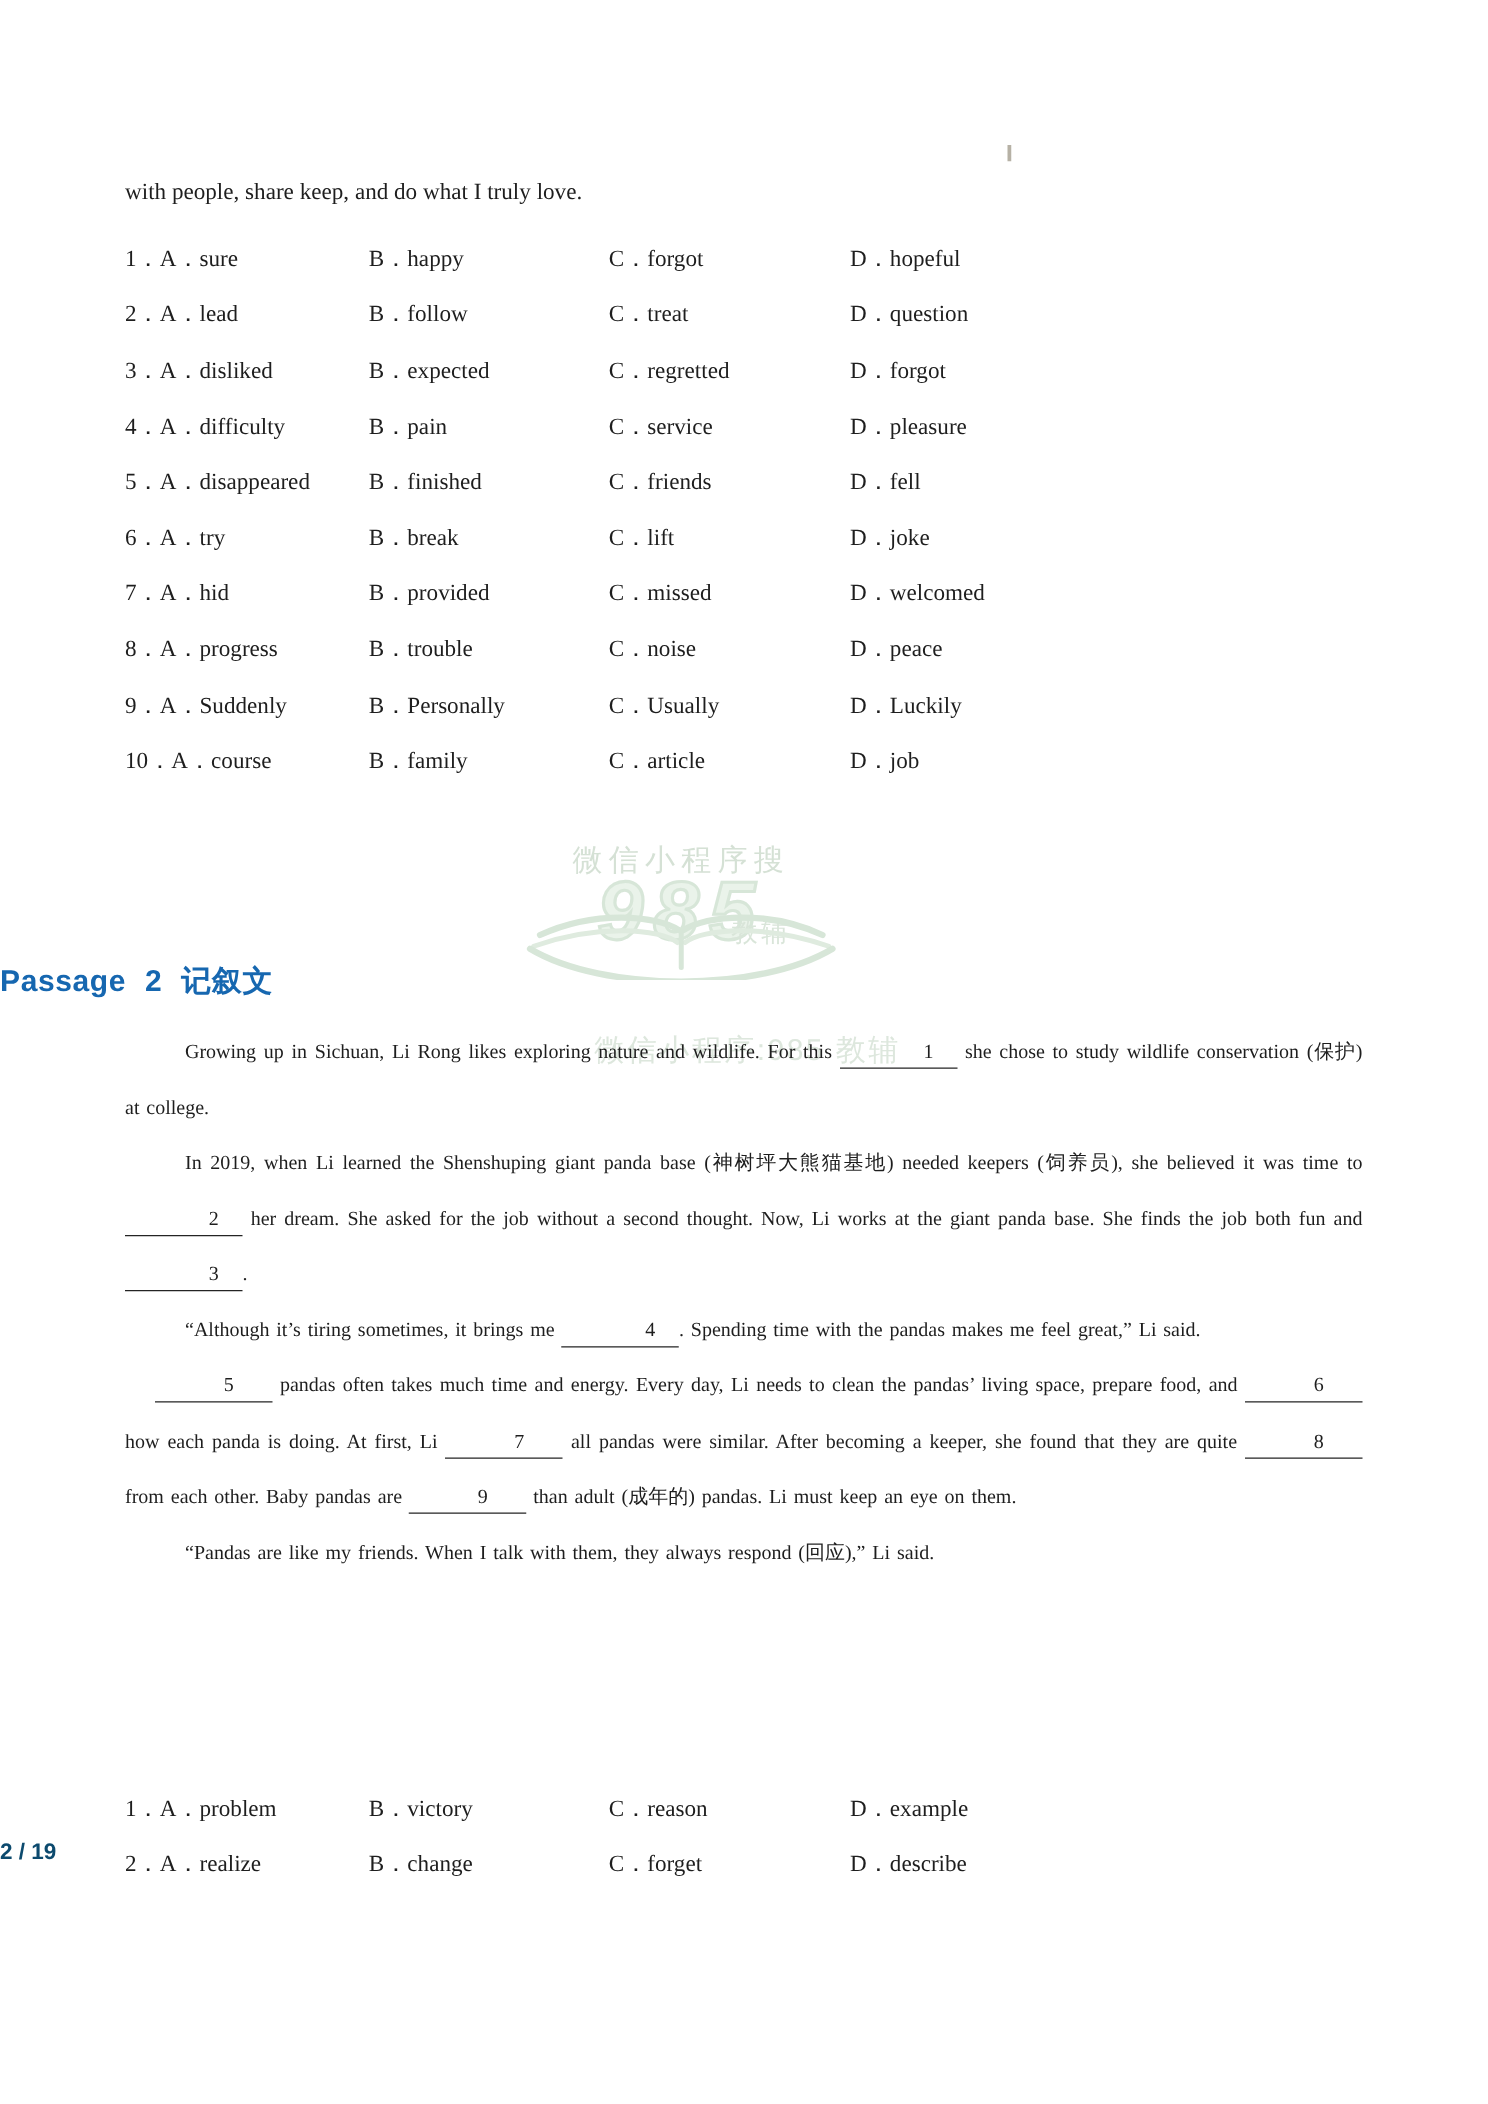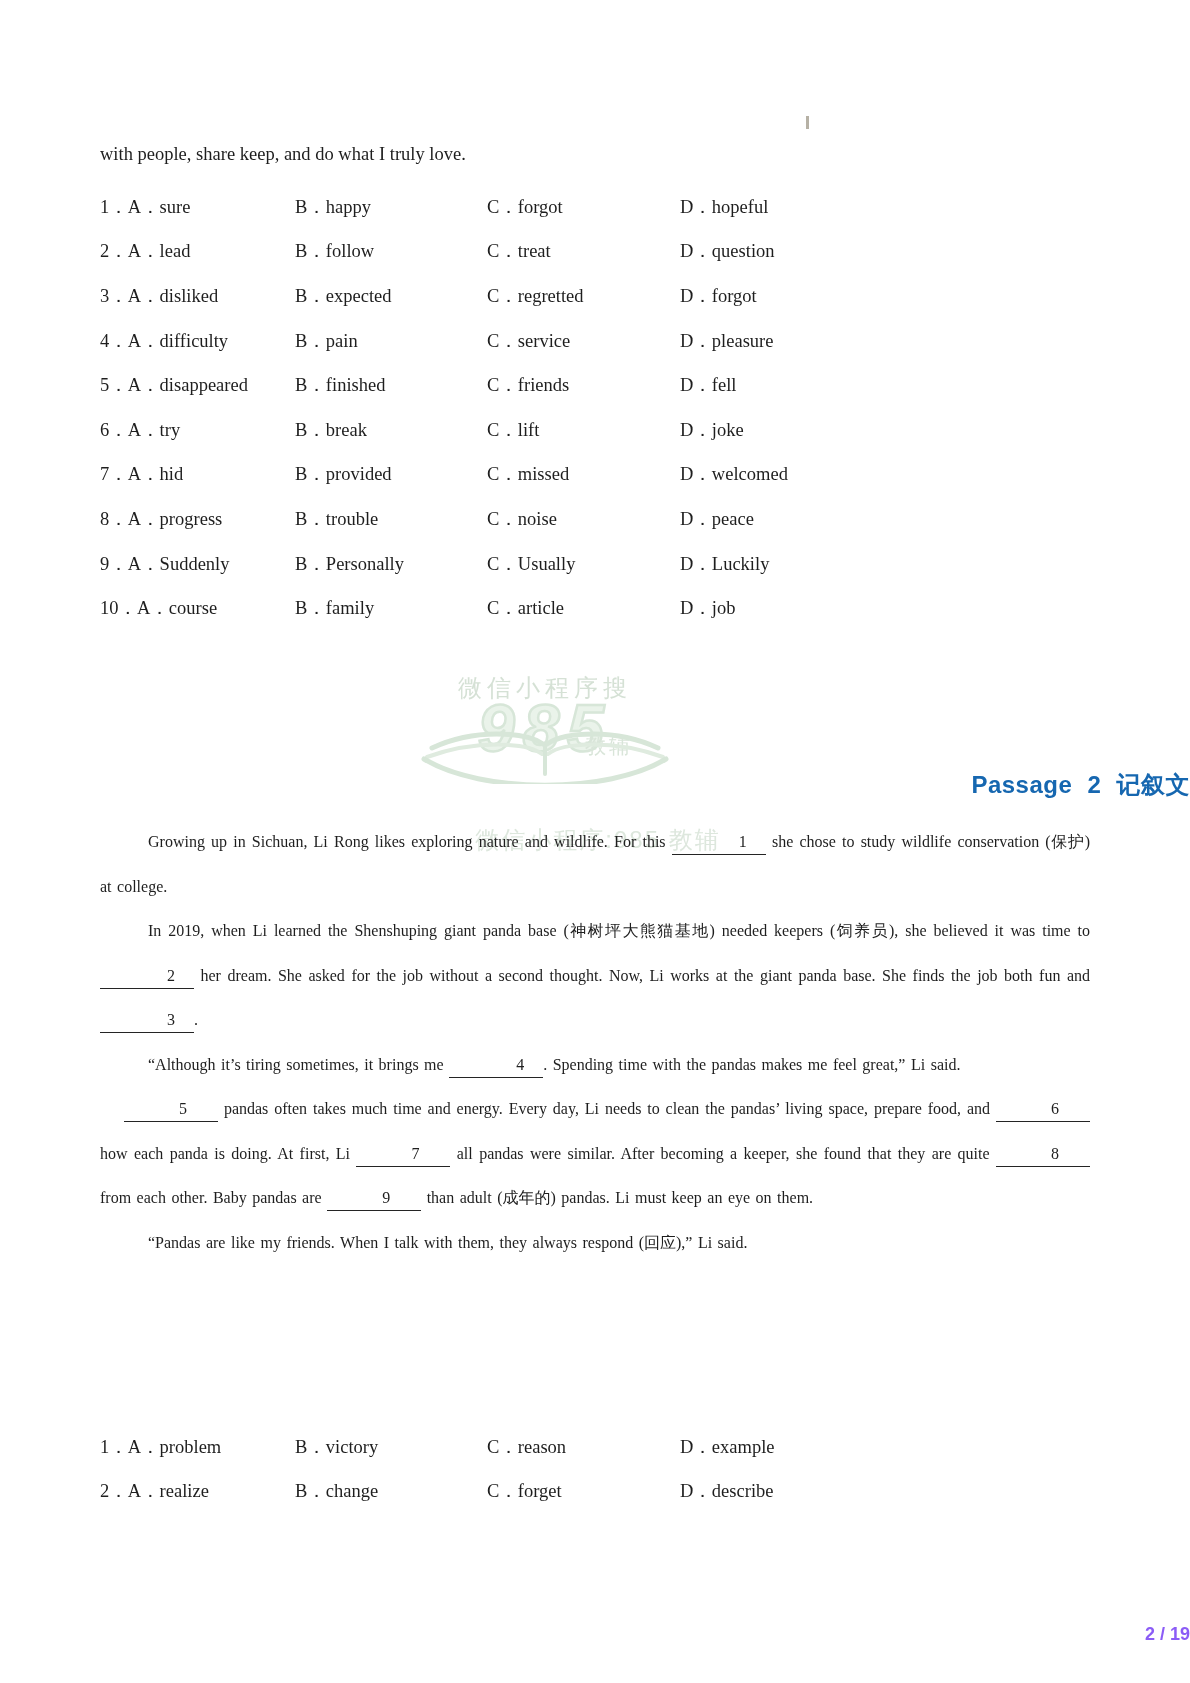--- a/index.html
+++ b/index.html
@@ -55,21 +55,21 @@
     font-size: 21px; letter-spacing: 3px; color: #d9e5d9;
   }
   .wm-book { top: 722px; }
   .wm-line2 {
     position: absolute; left: 598px; transform: translateX(-50%);
     top: 796px; font-family: "Liberation Sans", sans-serif;
     font-size: 24px; letter-spacing: 2px; color: #dde7dd; white-space: nowrap; margin-top: 28px;
   }
 
   .passage-title {
-    left: 0; top: 769px; width: 1190px; text-align: right;
+    left: 0; top: 769px; width: 1190px; text-align: left;
     font-family: "Liberation Sans", sans-serif;
     font-weight: bold; font-size: 24px; word-spacing: 8px; letter-spacing: .5px;
   }
 
   .passage {
     left: 100px; top: 820px; width: 990px;
     font-size: 16px; line-height: 44.5px;
     text-align: justify; word-spacing: 1.5px;
   }
   .passage p { margin: 0; }
@@ -78,23 +78,23 @@
     display: inline-block;
     min-width: 94px;
     border-bottom: 1.6px solid #242424;
     text-align: center;
     line-height: 22px;
     padding: 0 4px 1px 4px;
     vertical-align: baseline;
   }
 
   .pagenum {
-    left: 0; top: 1624px; width: 1190px; text-align: right;
+    left: 0; top: 1471px; width: 1190px; text-align: left;
     font-family: "Liberation Sans", sans-serif;
-    font-weight: bold; font-size: 18px; color: #8b5cf6;
+    font-weight: bold; font-size: 18px; color: #0c4a6e;
   }
 </style>
 </head>
 <body>
 
 <div class="wm">
   <div class="abs wm-center wm-line1">微信小程序搜</div>
   <div class="abs wm-center wm-big">985</div>
   <div class="abs wm-sub">教辅</div>
   <div class="abs wm-center wm-book">

